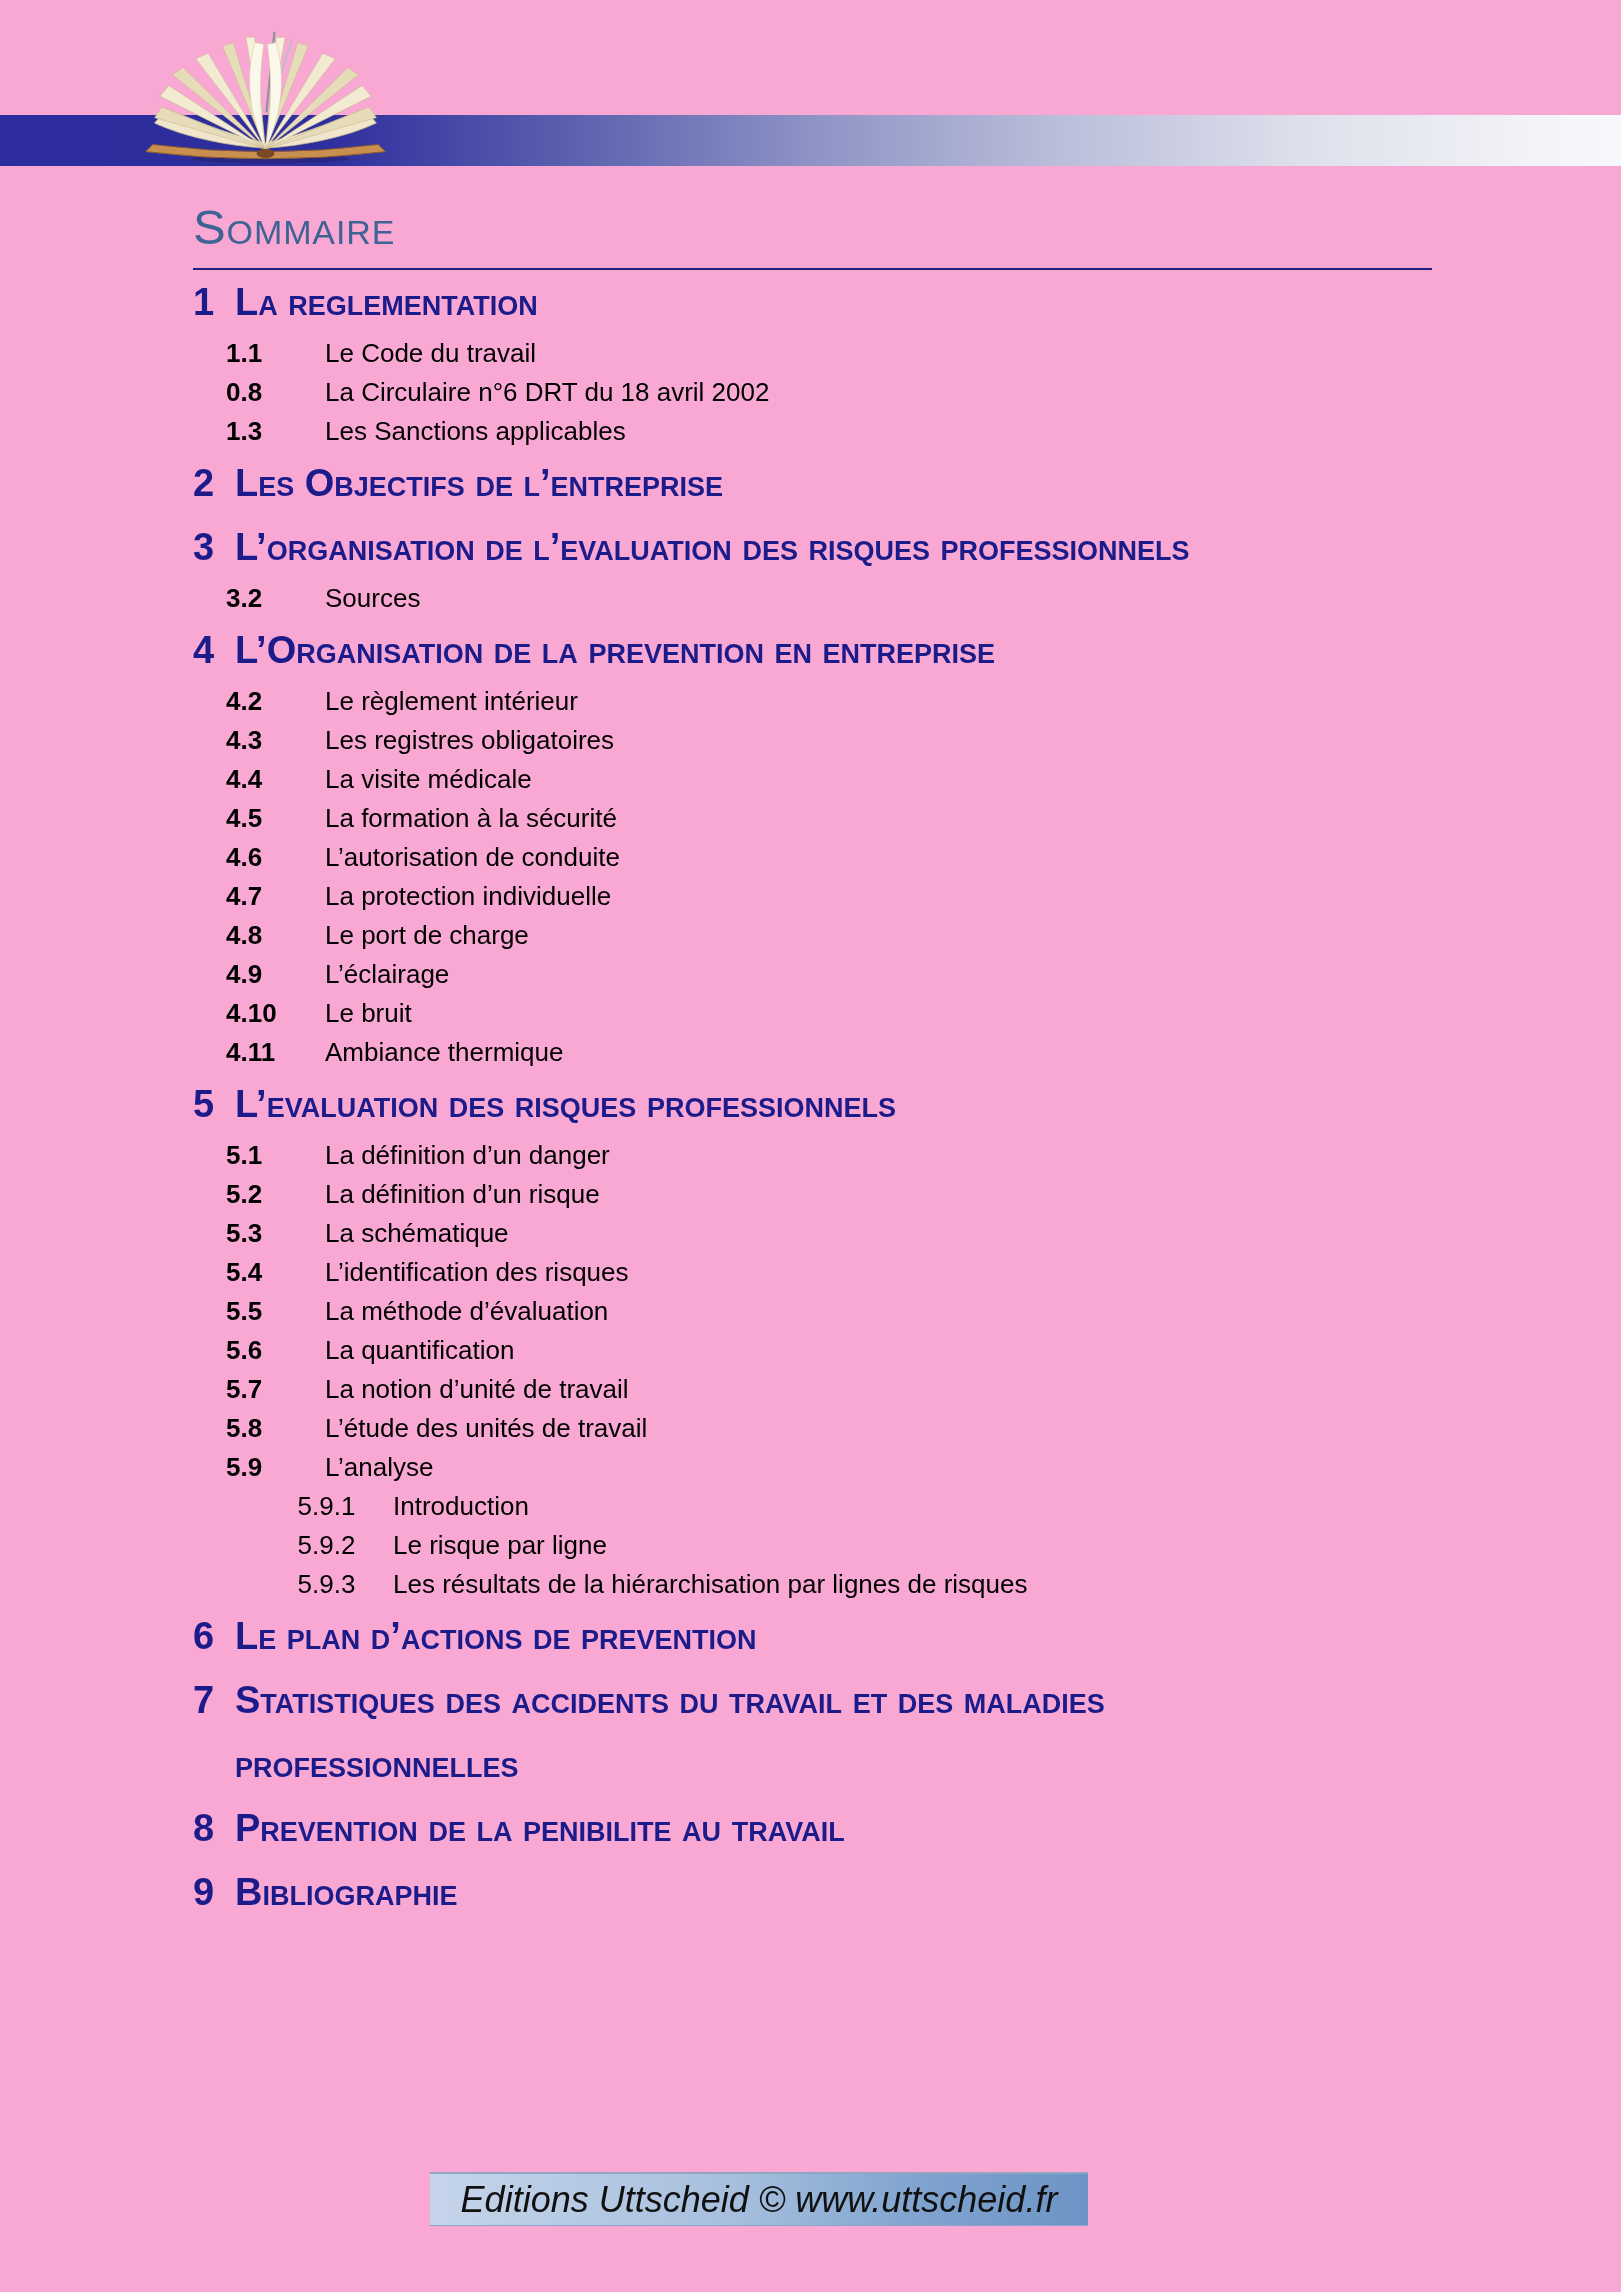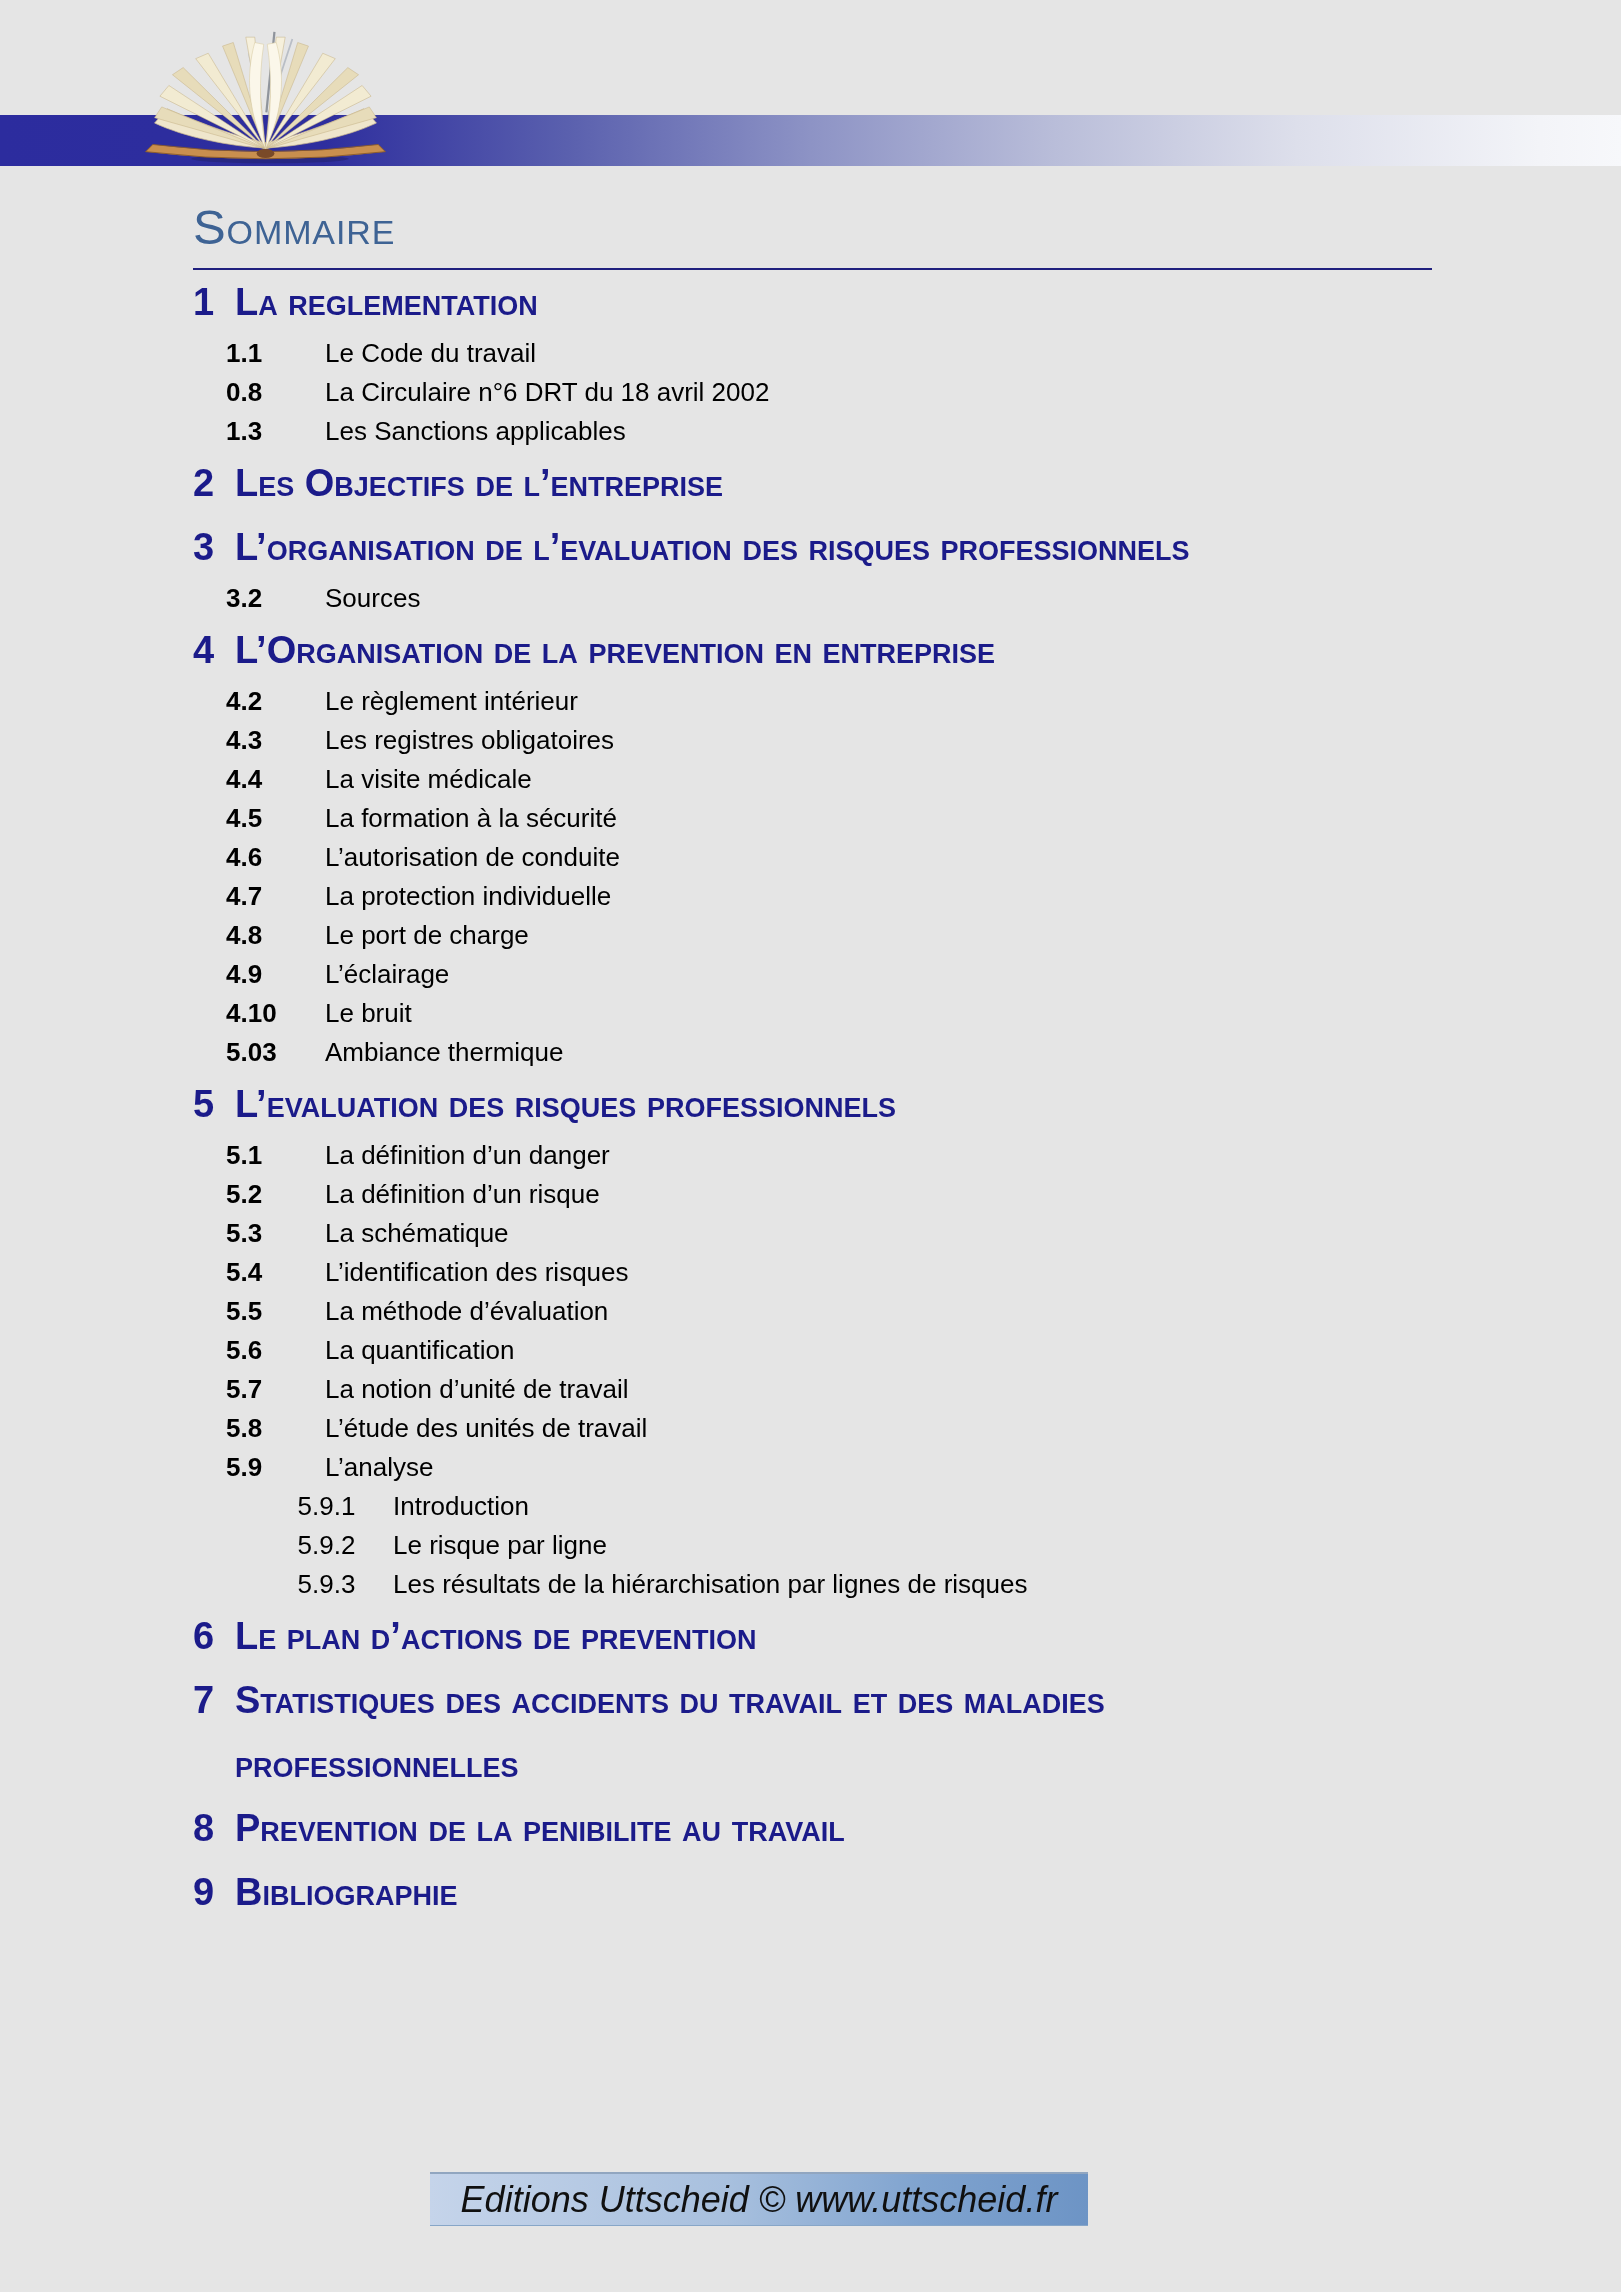--- a/index.html
+++ b/index.html
@@ -1,17 +1,17 @@
 <!DOCTYPE html>
 <html style="font-size:14.3px"><head>
 <meta charset="utf-8">
 <style>
   html,body { margin:0; padding:0; background:#ffffff; }
   .page {
-    position:relative; width:1621px; height:2293px; background:#e5e5e5;
+    position:relative; width:1621px; height:2293px; background:#f9a8d4;
     font-family:"Liberation Sans","DejaVu Sans",sans-serif; overflow:hidden;
   }
   
   .header-band {
     position:absolute; left:0; top:115px; width:1621px; height:51px;
     background:linear-gradient(90deg,#2c2c9e 0%,#2e2e9e 20%,#5a60ae 35%,
       #8d93c5 50%,#b9bdd9 65%,#dddfeb 80%,#f3f4f8 95%,#f7f8fb 100%);
   }
   .book-logo { position:absolute; left:140px; top:30px; width:251px; height:136px; }
   
@@ -150,21 +150,21 @@
         </div>
         <div class="toc-item d2">
           <span class="num">4.9</span>
           <span class="lbl">L’éclairage</span>
         </div>
         <div class="toc-item d2">
           <span class="num">4.10</span>
           <span class="lbl">Le bruit</span>
         </div>
         <div class="toc-item d2">
-          <span class="num">5.03</span>
+          <span class="num">4.11</span>
           <span class="lbl">Ambiance thermique</span>
         </div>
         <div class="toc-heading">
           <span class="num">5</span>
           <span class="lbl">L’evaluation des risques professionnels</span>
         </div>
         <div class="toc-item d2">
           <span class="num">5.1</span>
           <span class="lbl">La définition d’un danger</span>
         </div>

